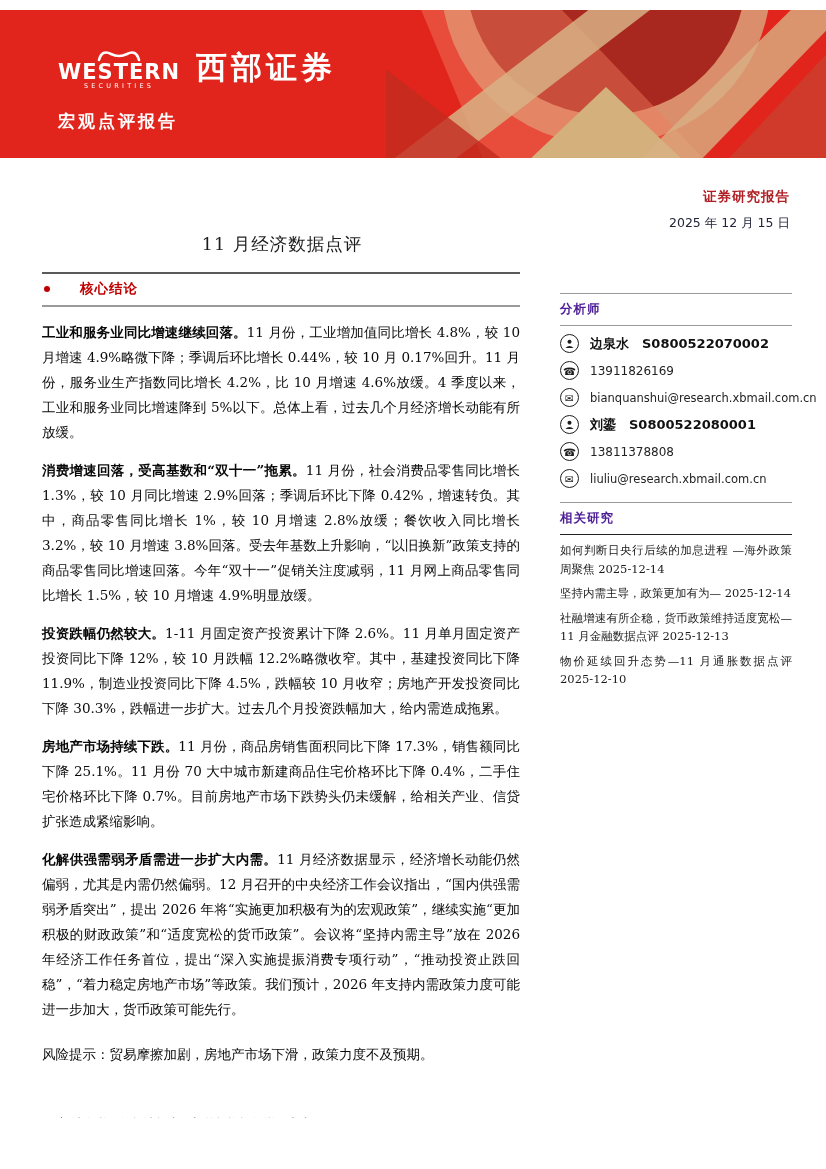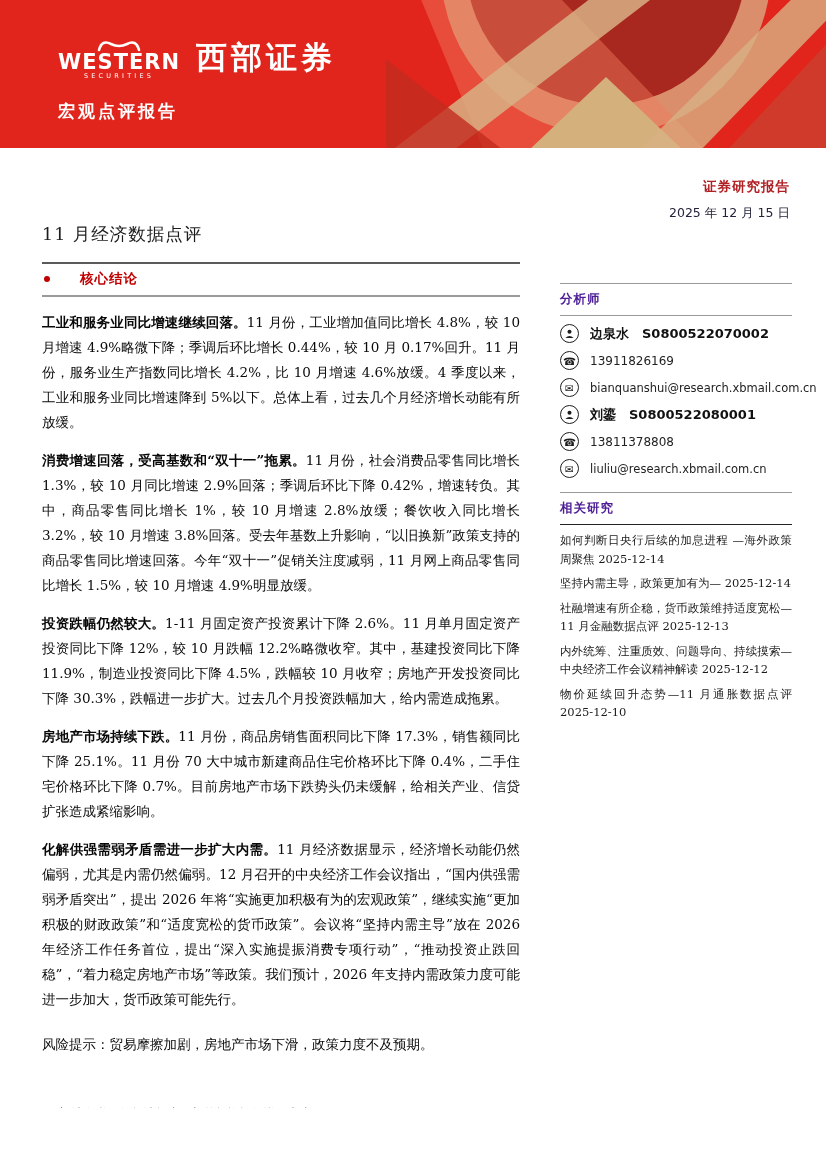--- a/index.html
+++ b/index.html
@@ -1,18 +1,18 @@
 <!DOCTYPE html>
 <html><head>
 <meta charset="utf-8">
 <style>
   * { margin:0; padding:0; box-sizing:border-box; }
   html,body { background:#ffffff; }
   .page {
-    position:relative; width:826px; height:1108px; margin:0 auto;
+    position:relative; width:826px; height:1108px; margin:10px auto;
     background:#ffffff; overflow:hidden;
     font-family:"DejaVu Sans", sans-serif; color:#111;
   }
 
   
   .banner {
     position:relative; width:826px; height:148px;
     background:#e2251c; overflow:hidden;
   }
   .deco { position:absolute; right:0; top:0; width:440px; height:148px; }
@@ -48,21 +48,21 @@
     position:absolute; left:42px; top:172px; width:520px;
     font-family:"DejaVu Serif", serif; font-weight:700;
     font-size:25px; color:#c01717; letter-spacing:1px;
   }
   .right-head { position:absolute; right:36px; top:178px; text-align:right; }
   .report-label { font-size:13.5px; font-weight:bold; color:#b01f24; font-family:"DejaVu Serif", serif; letter-spacing:1px; }
   .report-date { font-size:12.5px; color:#23233a; margin-top:9px; }
 
   .doc-subtitle {
     position:absolute; left:42px; top:222px; width:480px;
-    font-family:"DejaVu Serif", serif; font-size:17.5px; color:#1c1c1c; letter-spacing:1px;
+    font-family:"DejaVu Serif", serif; font-size:17.5px; color:#1c1c1c; letter-spacing:1px;text-align:center;
   }
 
   
   .left-col { position:absolute; left:42px; top:262px; width:478px; }
   .rule-dark { border:none; border-top:2px solid #5a5a5a; }
   .rule-gray { border:none; border-top:2px solid #9a9a9a; }
   .core-head { display:flex; align-items:center; padding:6px 2px 7px 2px;gap:8px; }
   .core-bullet { width:6px; height:6px; border-radius:50%; background:#c00000; margin-right:22px; }
   .core-title { font-size:13.5px; font-weight:bold; color:#c00000; font-family:"DejaVu Serif", serif; letter-spacing:1px; }
 
@@ -197,21 +197,20 @@
 
     <div class="rel-spacer"></div>
     <hr class="s-rule">
     <div class="s-sec-title">相关研究</div>
     <hr class="s-rule-dark">
 
     <div class="related-list">
       <div class="rel-item">如何判断日央行后续的加息进程 —海外政策周聚焦  2025-12-14</div>
       <div class="rel-item">坚持内需主导，政策更加有为— 2025-12-14</div>
       <div class="rel-item">社融增速有所企稳，货币政策维持适度宽松—11 月金融数据点评  2025-12-13</div>
-      <div class="rel-item">内外统筹、注重质效、问题导向、持续摸索—中央经济工作会议精神解读  2025-12-12</div>
       <div class="rel-item">物价延续回升态势—11 月通胀数据点评 2025-12-10</div>
     </div>
   </div>
 
   <div class="footer">
     <span class="page-num">1</span>
     <span class="foot-sep"></span>
     <span class="foot-text">请务必仔细阅读报告尾部的投资评级说明和声明</span>
   </div>
 

